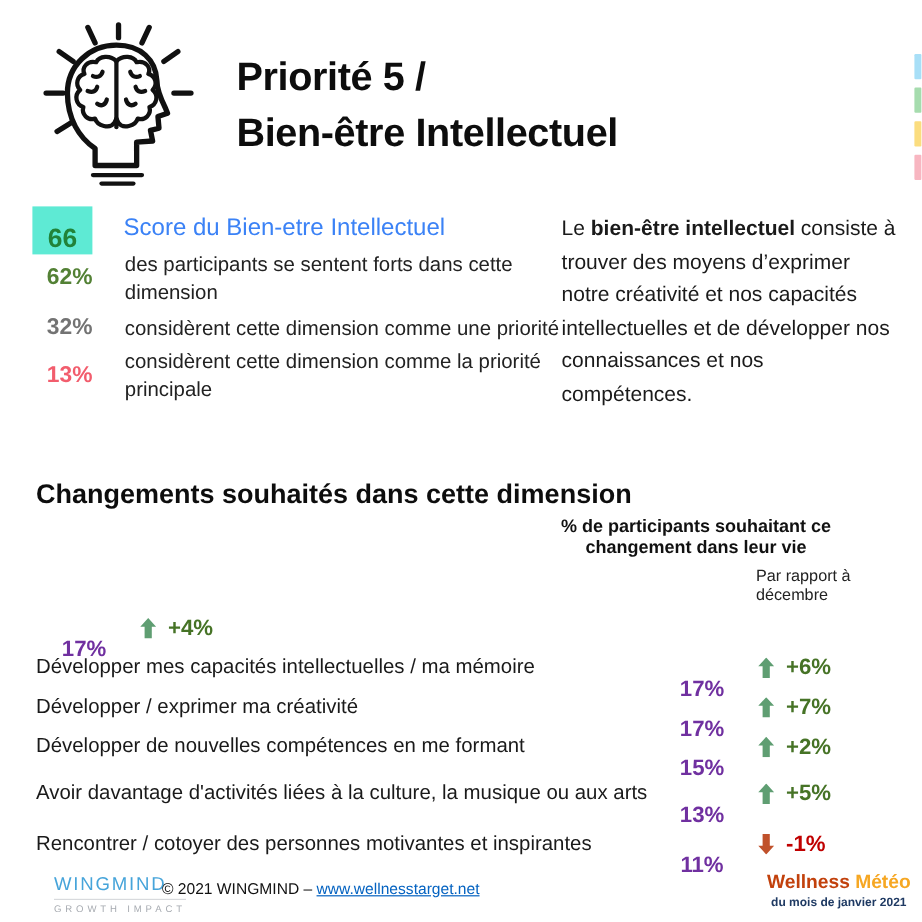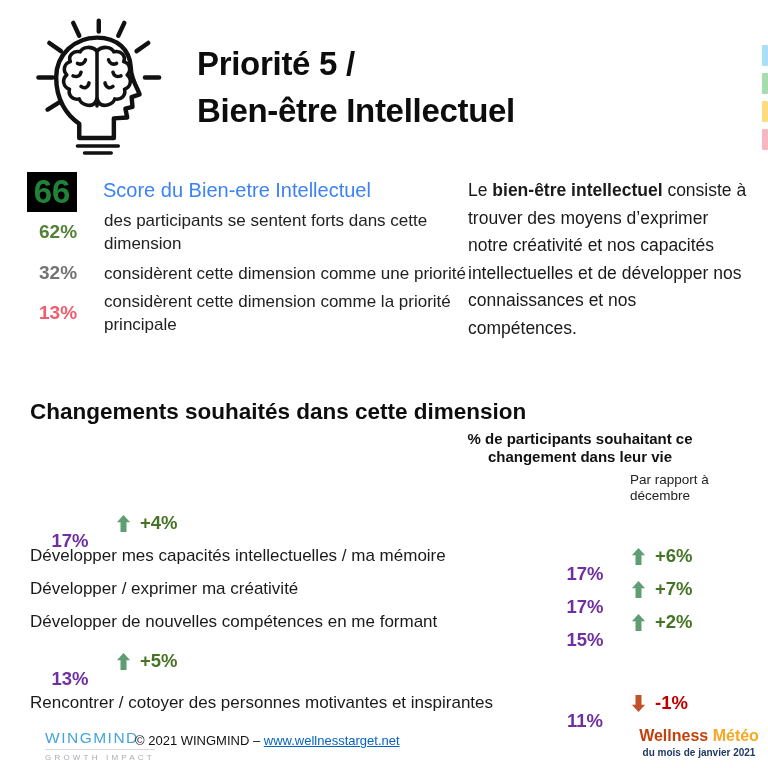--- a/index.html
+++ b/index.html
@@ -14,22 +14,22 @@
   .tab-pink{top:129px;background:#f8b6c1;}
 
   
   .icon-wrap{position:absolute;left:26px;top:16px;width:142px;height:148px;}
   .icon-wrap svg{width:100%;height:100%;}
   .title{position:absolute;left:197px;top:40px;font-size:33px;font-weight:800;
          line-height:47px;color:#0d0d0d;letter-spacing:-0.3px;}
 
   
   .score-box{position:absolute;left:27px;top:172px;width:50px;height:40px;
-             background:#000000;display:flex;align-items:center;justify-content:center;
-             font-size:33px;font-weight:bold;color:#218339;}
+             background:#5eead4;display:flex;align-items:flex-end;justify-content:center;
+             font-size:22px;font-weight:bold;color:#218339;}
   .score-label{position:absolute;left:103px;top:179px;font-size:20px;font-weight:normal;color:#3b82f6;}
   .stat{position:absolute;left:39px;display:flex;align-items:center;}
   .stat-pct{width:65px;font-size:19px;font-weight:bold;flex:none;}
   .stat-text{width:375px;font-size:17px;line-height:23px;color:#222;}
   .stat1{top:206px;height:52px;}
   .stat2{top:258px;height:30px;}
   .stat3{top:286px;height:54px;}
   .c-green{color:#538135;}
   .c-orange{color:#737373;}
   .c-rose{color:#f25d6d;}
@@ -178,20 +178,21 @@
   <div class="row-pct">15%</div>
   <div class="row-arrow arr-up">
       <svg viewBox="0 0 14 17">
         <path d="M7 0 L13.6 7.2 L10 7.2 L10 17 L4 17 L4 7.2 L0.4 7.2 Z"></path>
       </svg>
     </div>
   <div class="row-delta d-green">+2%</div>
 </div>
 
 <div class="row r5">
+  <div class="row-label">Avoir davantage d'activités liées à la culture, la musique ou aux arts</div>
   <div class="row-pct">13%</div>
   <div class="row-arrow arr-up">
       <svg viewBox="0 0 14 17">
         <path d="M7 0 L13.6 7.2 L10 7.2 L10 17 L4 17 L4 7.2 L0.4 7.2 Z"></path>
       </svg>
     </div>
   <div class="row-delta d-green">+5%</div>
 </div>
 
 <div class="row r6">

